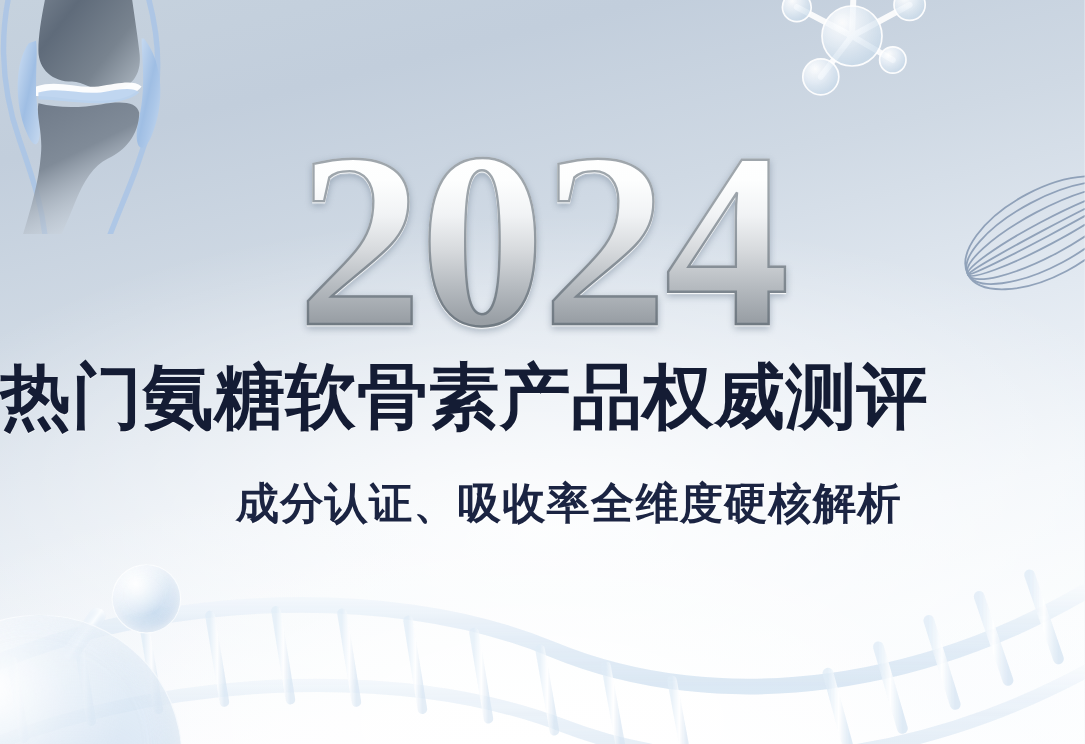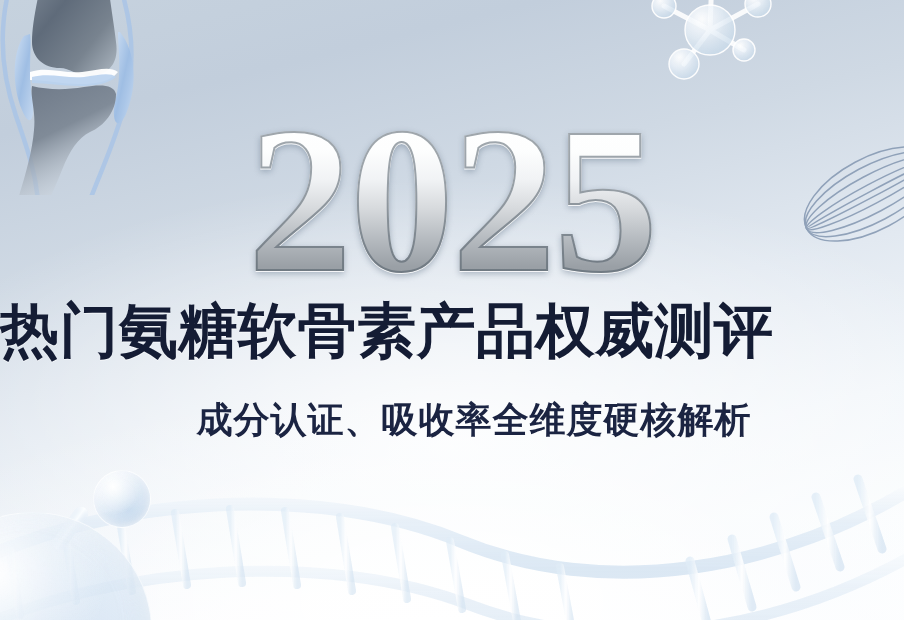--- a/index.html
+++ b/index.html
@@ -218,20 +218,20 @@
     <g fill="none" stroke="#7f93ae" stroke-width="1.5" opacity="0.82">
       <ellipse cx="76" cy="66" rx="74" ry="36" transform="rotate(-28 76 66)"></ellipse>
       <ellipse cx="76" cy="66" rx="74" ry="28" transform="rotate(-28 76 66)"></ellipse>
       <ellipse cx="76" cy="66" rx="74" ry="19" transform="rotate(-28 76 66)"></ellipse>
       <ellipse cx="76" cy="66" rx="74" ry="10" transform="rotate(-28 76 66)"></ellipse>
       <ellipse cx="76" cy="66" rx="74" ry="3" transform="rotate(-28 76 66)"></ellipse>
     </g>
   </svg>
 
   <div id="year-wrap">
-    <span id="year">2025</span>
+    <span id="year">2024</span>
   </div>
 
   <div id="headline">热门氨糖软骨素产品权威测评</div>
 
   <div id="subhead">成分认证、吸收率全维度硬核解析</div>
 
 </div>
 
 </body></html>

